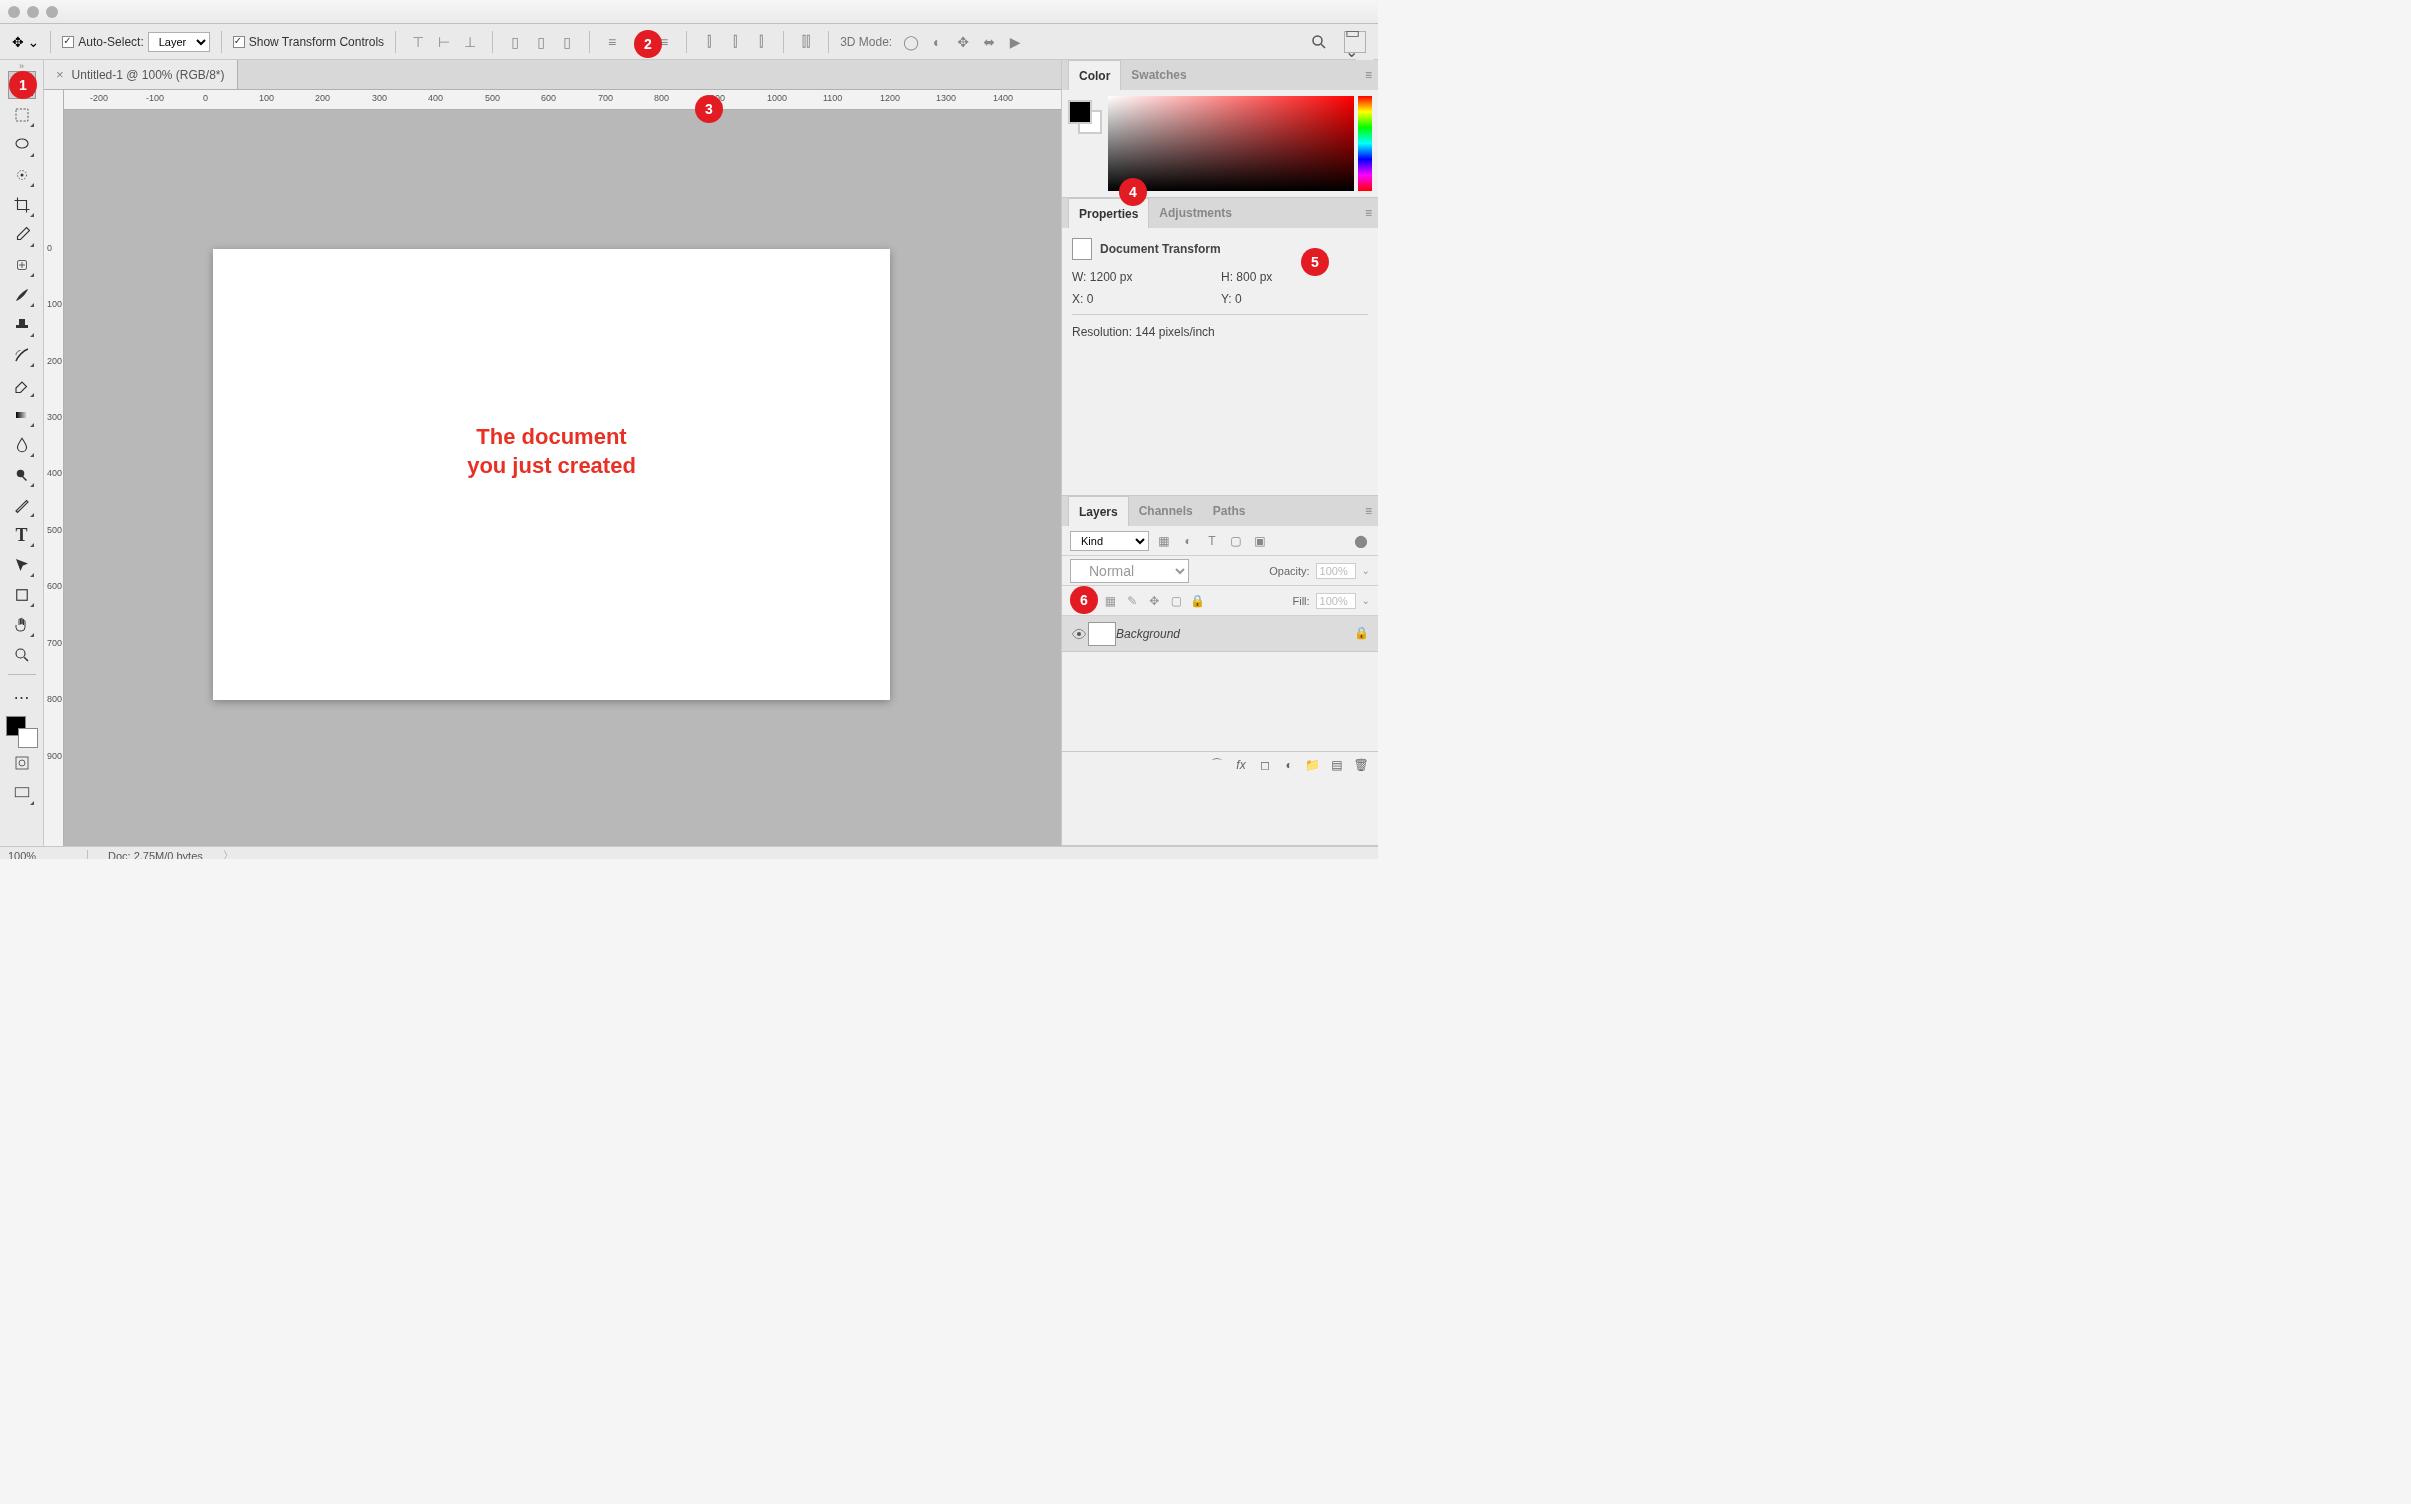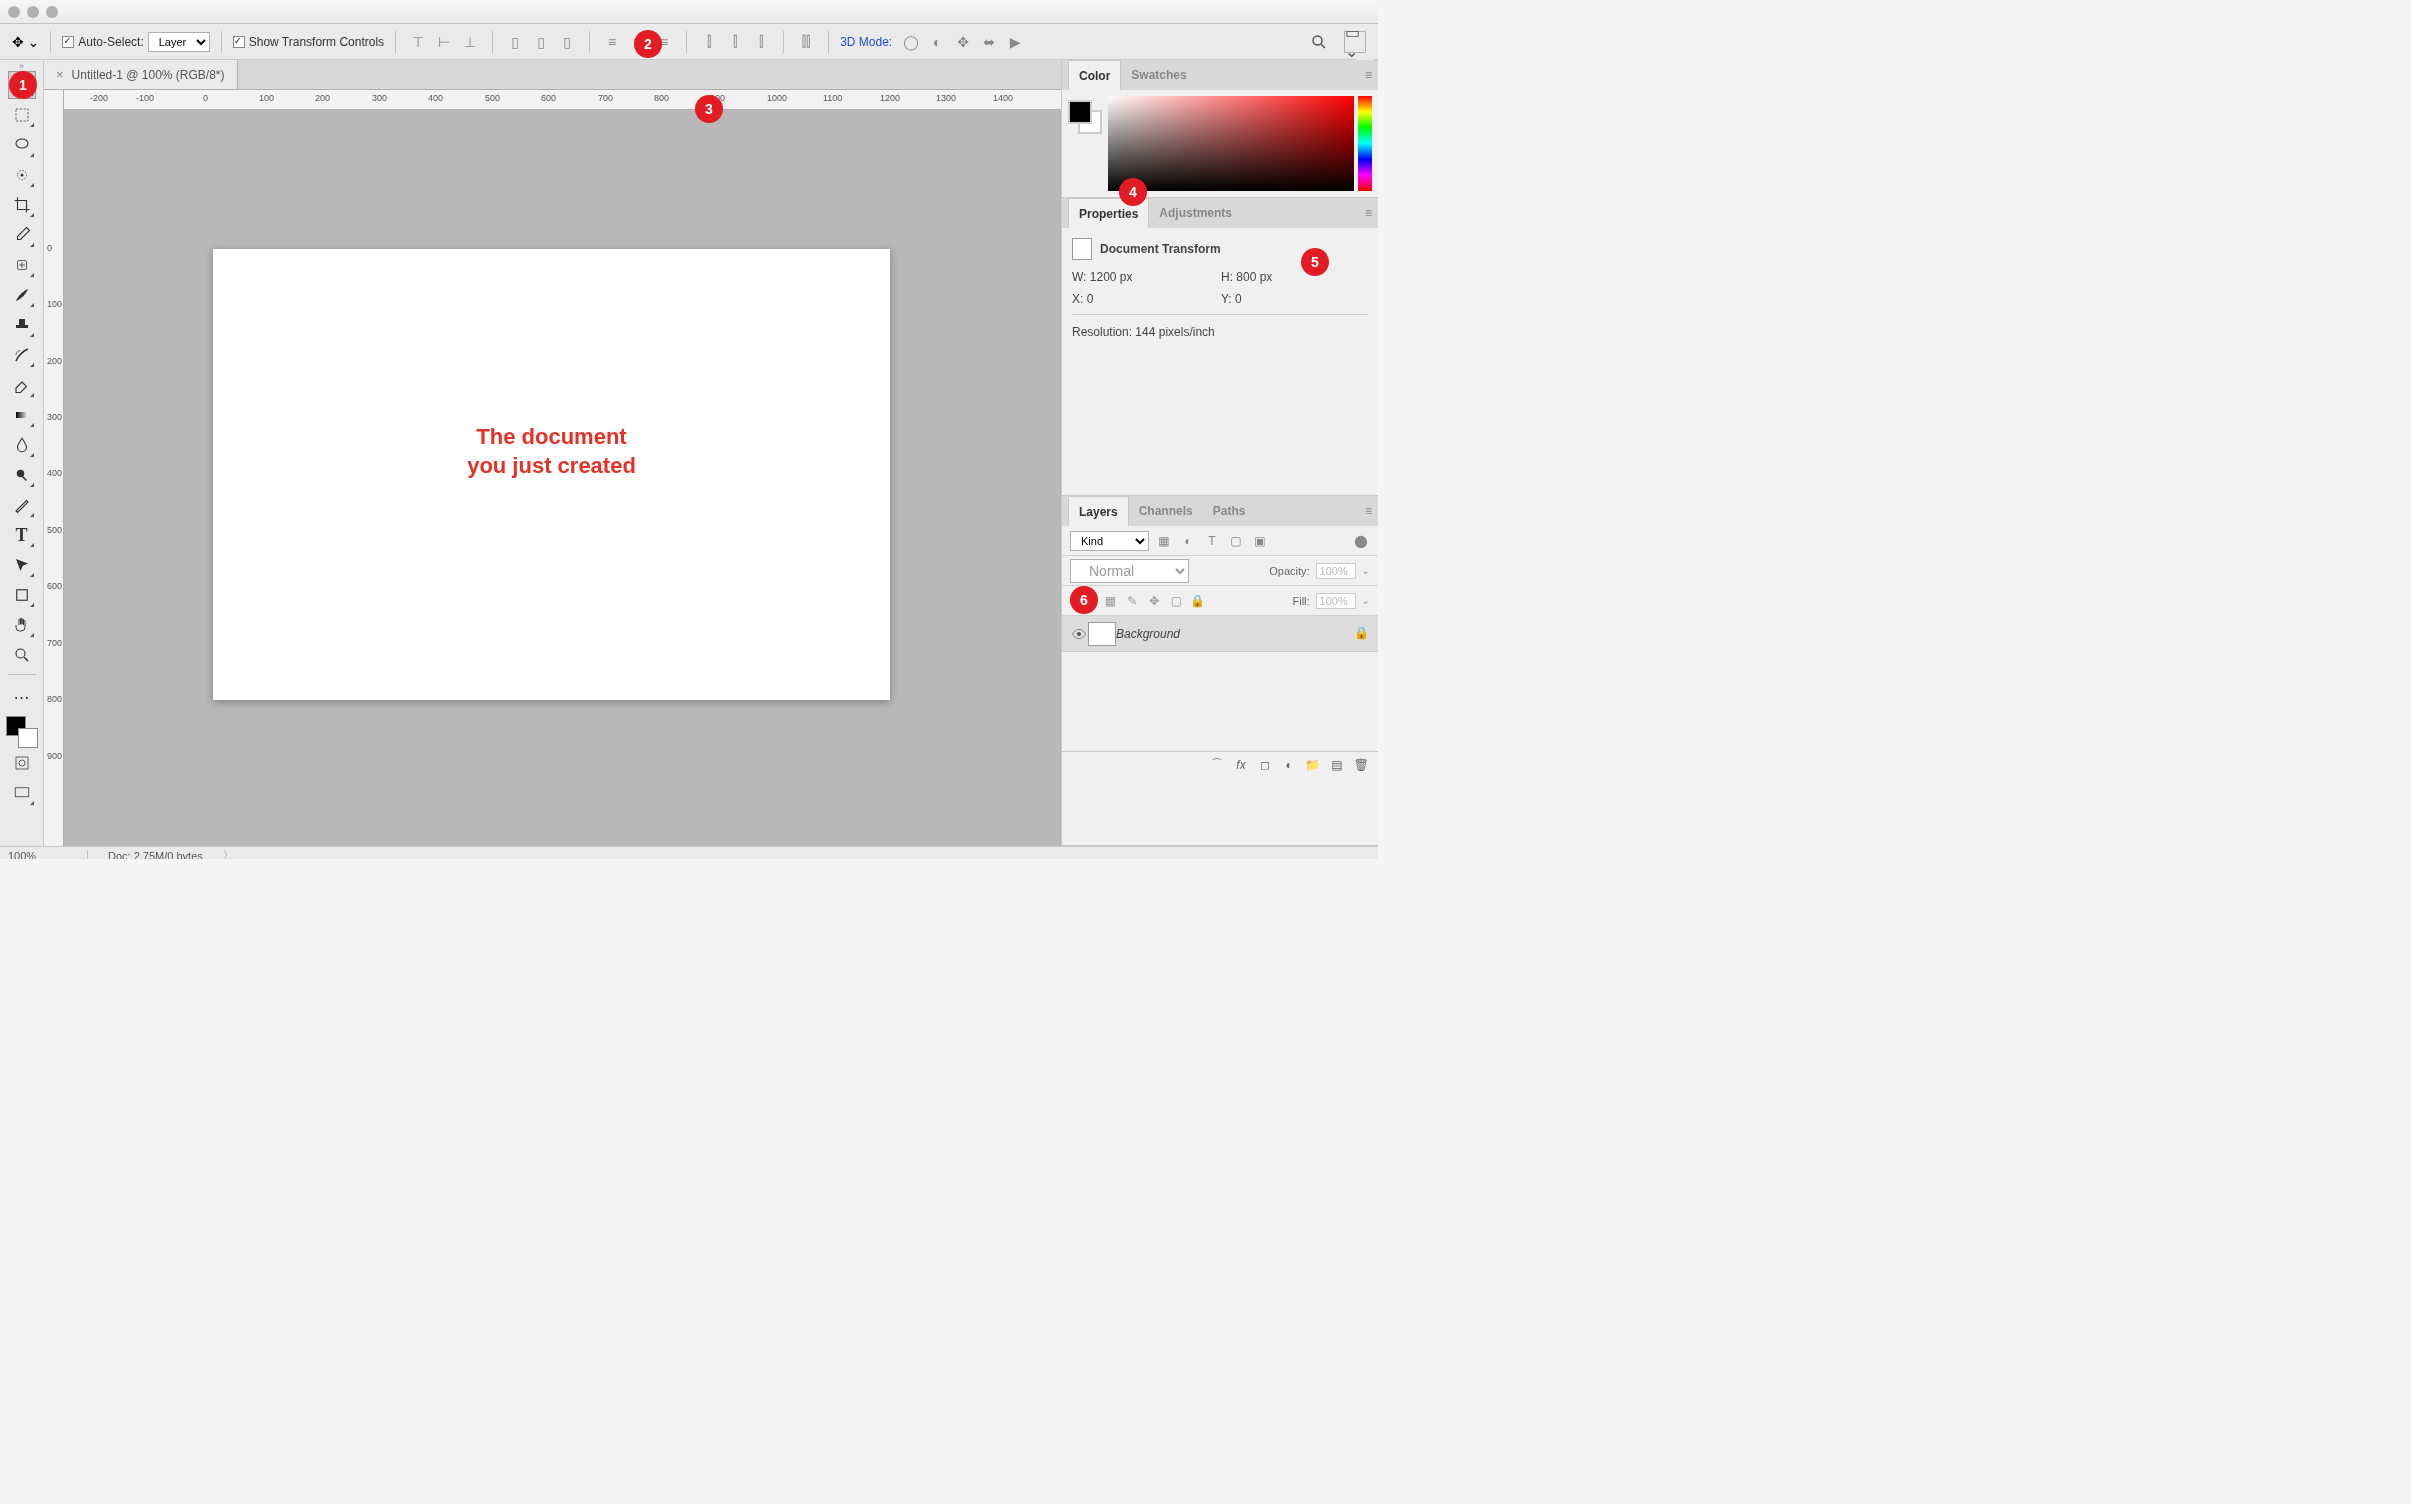--- a/index.html
+++ b/index.html
@@ -12,21 +12,21 @@
 
 .options-bar { height: 36px; background: #eaeaea; display: flex; align-items: center; padding: 0 12px; border-bottom: 1px solid #c8c8c8; gap: 8px; position: relative; }
 .move-icon { font-size: 14px; }
 .opt-item { display: flex; align-items: center; gap: 4px; font-size: 12px; color: #333; }
 .opt-sep { width: 1px; height: 22px; background: #c0c0c0; margin: 0 3px; }
 .checkbox { width: 12px; height: 12px; border: 1px solid #888; background: #fff; display: inline-block; position: relative; }
 .checkbox.checked::after { content: "✓"; position: absolute; font-size: 10px; top: -2px; left: 0; color: #333; }
 select.layer-select { font-size: 11px; background: #fff; border: 1px solid #b0b0b0; padding: 2px 6px; }
 .align-group { display: flex; gap: 4px; }
 .align-btn { width: 22px; height: 22px; display: flex; align-items: center; justify-content: center; color: #888; font-size: 14px; }
-.disabled-text { color: #1d4ed8; font-size: 12px; }
+.disabled-text { color: #737373; font-size: 12px; }
 .search-icon { margin-left: auto; width: 22px; height:22px; display:flex; align-items:center; justify-content:center; color:#555;}
 .panel-mode { width:22px; height:22px; display:flex; align-items:center; justify-content:center; color:#555; border:1px solid #b0b0b0; margin-left: 6px;}
 
 .main-row { display: flex; height: calc(100% - 59px - 14px); }
 .tool-panel { width: 44px; background: #eaeaea; border-right: 1px solid #c8c8c8; display: flex; flex-direction: column; align-items: center; padding-top: 2px; }
 .tool-btn { width: 28px; height: 28px; margin: 1px 0; display: flex; align-items: center; justify-content: center; position: relative; color: #333; }
 .tool-btn.active { background: #d0d0d0; border: 1px solid #999; }
 .tool-btn .tri { position: absolute; right: 2px; bottom: 2px; width: 0; height: 0; border-left: 4px solid transparent; border-bottom: 4px solid #555; }
 .tool-btn svg { width: 18px; height: 18px; }
 .color-swatch-tool { width: 32px; height: 32px; position: relative; margin-top:4px; }
@@ -313,21 +313,21 @@
   <div class="doc-area">
     <div class="doc-tab-bar">
       <div class="doc-tab">
         <span class="close-x">×</span>
         <span>Untitled-1 @ 100% (RGB/8*)</span>
       </div>
     </div>
     <div style="display:flex;">
       <div class="ruler-corner"></div>
       <div class="ruler-h" style="flex:1;" id="ruler-h">
-          <div class="ruler-tick" style="left: 72px;">-100</div>
+          <div class="ruler-tick" style="left: 82px;">-100</div>
           <div class="ruler-tick" style="left: 26px;">-200</div>
           <div class="ruler-tick" style="left: 139px;">0</div>
           <div class="ruler-tick" style="left: 195px;">100</div>
           <div class="ruler-tick" style="left: 251px;">200</div>
           <div class="ruler-tick" style="left: 308px;">300</div>
           <div class="ruler-tick" style="left: 364px;">400</div>
           <div class="ruler-tick" style="left: 421px;">500</div>
           <div class="ruler-tick" style="left: 477px;">600</div>
           <div class="ruler-tick" style="left: 534px;">700</div>
           <div class="ruler-tick" style="left: 590px;">800</div>

